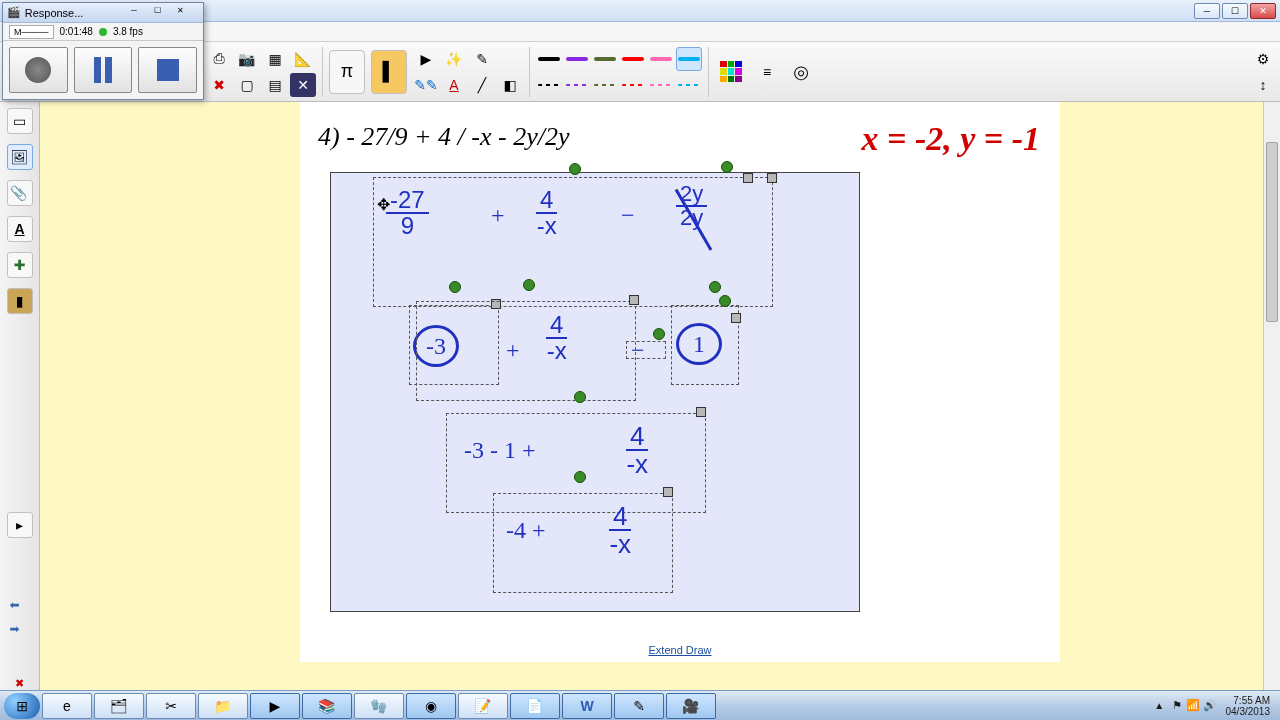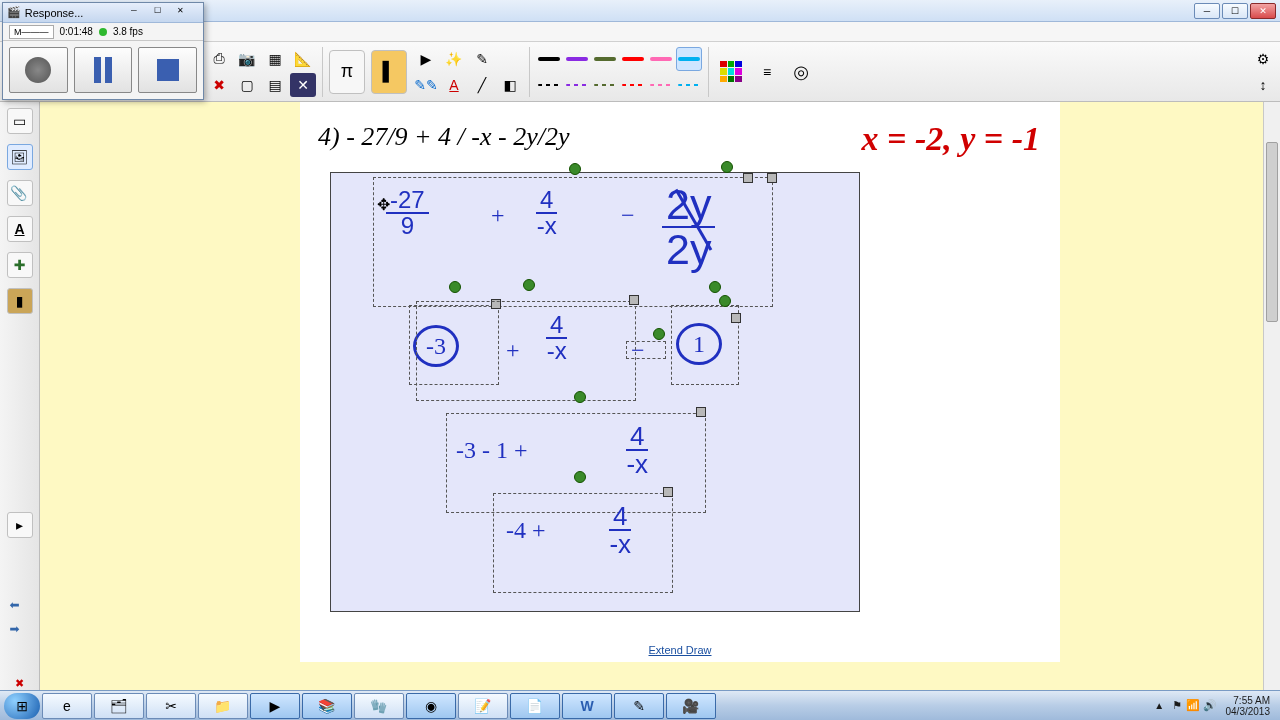--- a/index.html
+++ b/index.html
@@ -227,21 +227,21 @@
         <div class="hand frac" style="left:55px;top:15px;">
           <div class="num">-27</div>
           <div>9</div>
         </div>
         <div class="hand" style="left:160px;top:30px;">+</div>
         <div class="hand frac" style="left:205px;top:15px;">
           <div class="num">4</div>
           <div>-x</div>
         </div>
         <div class="hand" style="left:290px;top:30px;">−</div>
-        <div class="hand frac" style="left:331px;top:10px;font-size:43px;">
+        <div class="hand frac" style="left:345px;top:10px;font-size:22px;">
           <div class="num">2y</div>
           <div>2y</div>
         </div>
         <div class="strike" style="left:345px; top:15px; width:70px; transform:rotate(60deg);"></div>
 
         <div class="sel-box" style="left:42px;top:4px;width:400px;height:130px;"></div>
         <div class="rot-handle" style="left:238px;top:-10px;"></div>
         <div class="rot-handle" style="left:390px;top:-12px;"></div>
         <div class="sel-handle" style="left:436px;top:0px;"></div>
         <div class="sel-handle" style="left:412px;top:0px;"></div>
@@ -265,21 +265,21 @@
         <div class="rot-handle" style="left:243px;top:218px;"></div>
 
         <div class="sel-box" style="left:295px;top:168px;width:40px;height:18px;"></div>
         <div class="rot-handle" style="left:322px;top:155px;"></div>
 
         <div class="sel-box" style="left:340px;top:132px;width:68px;height:80px;"></div>
         <div class="rot-handle" style="left:378px;top:108px;"></div>
         <div class="rot-handle" style="left:388px;top:122px;"></div>
         <div class="sel-handle" style="left:400px;top:140px;"></div>
 
-        <div class="hand" style="left:125px;top:265px;font-family:Liberation Serif, serif;">-3 - 1 + </div>
+        <div class="hand" style="left:133px;top:265px;font-family:Liberation Serif, serif;">-3 - 1 + </div>
         <div class="hand frac" style="left:295px;top:250px;font-size:26px;">
           <div class="num">4</div>
           <div>-x</div>
         </div>
         <div class="sel-box" style="left:115px;top:240px;width:260px;height:100px;"></div>
         <div class="rot-handle" style="left:243px;top:298px;"></div>
         <div class="sel-handle" style="left:365px;top:234px;"></div>
 
         <div class="hand" style="left:175px;top:345px;">-4 + </div>
         <div class="hand frac" style="left:278px;top:330px;font-size:26px;">

